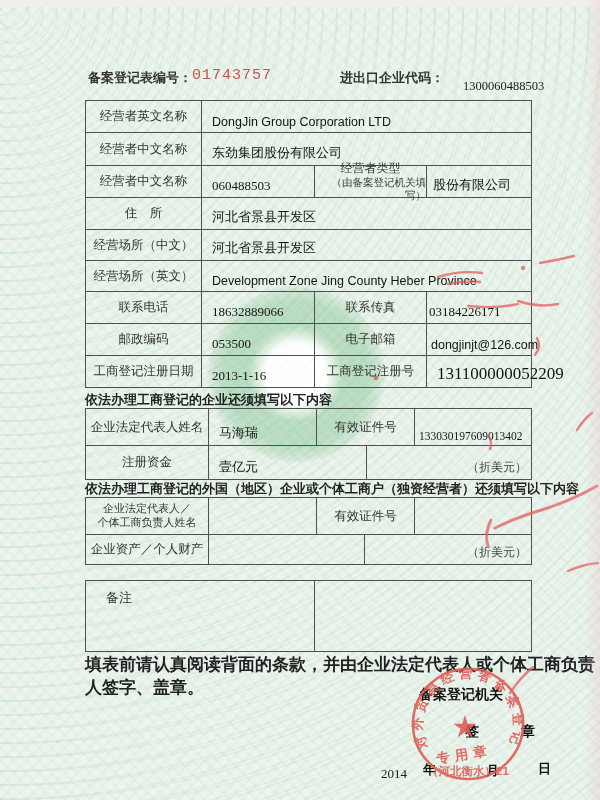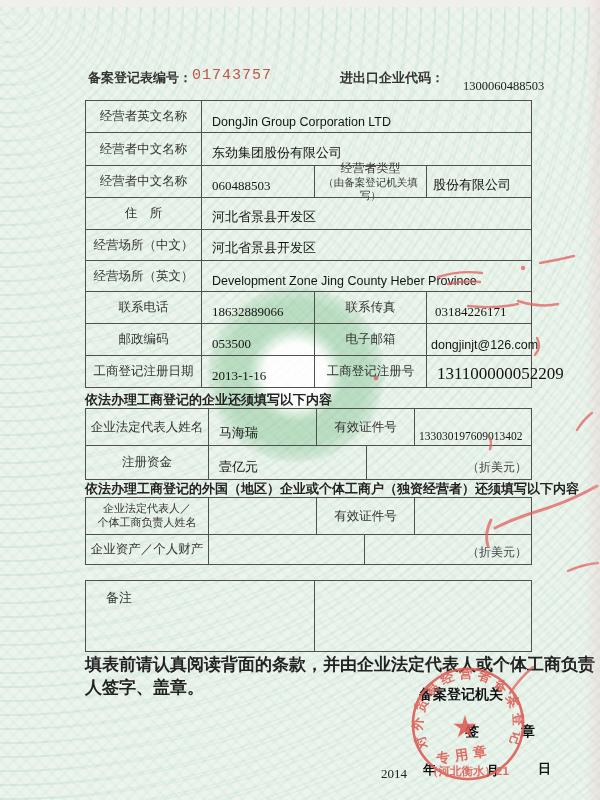--- a/index.html
+++ b/index.html
@@ -29,21 +29,21 @@
   .trow + .trow{border-top:1px solid #4f4f4f;}
   .cell{box-sizing:border-box;border-left:1px solid #4f4f4f;display:flex;align-items:center;overflow:visible;}
   .cell:first-child{border-left:none;}
   .lab{justify-content:center;text-align:center;font-size:12.5px;color:#333;}
   .lab2{flex-direction:column;justify-content:center;line-height:1.25;}
   .val{font-family:"Liberation Serif",serif;font-size:13px;color:#141414;
     align-items:flex-end;padding:0 0 3px 10px;white-space:nowrap;}
   .val-en{font-family:"Liberation Sans",sans-serif;font-size:12.5px;}
   .val-id{font-size:11.5px;padding-left:4px;}
   .val-r{justify-content:flex-end;padding-right:4px;padding-left:8px;}
-  .c115{width:115px;} .c113{width:113px;} .c112{width:112px;} .c105{width:105px;} .c330{width:330px;}
+  .c115{width:115px;} .c113{width:113px;} .c112{width:112px;text-align:right;} .c105{width:105px;} .c330{width:330px;}
   .c122{width:122px;} .c108{width:108px;} .c98{width:98px;} .c117{width:117px;}
   .c158{width:158px;} .c165{width:165px;} .c156{width:156px;} .c167{width:167px;}
   .note-small{font-size:10.5px;color:#3a3a3a;}
   .sec-head{position:absolute;left:85px;font-size:13px;font-weight:bold;color:#222;z-index:2;white-space:nowrap;}
   .remarks{position:absolute;left:85px;top:580px;width:447px;height:72px;border:1px solid #4f4f4f;
     box-sizing:border-box;z-index:1;}
   .remarks .divider{position:absolute;left:228px;top:0;bottom:0;border-left:1px solid #4f4f4f;}
   .remarks .lab-remark{position:absolute;left:20px;top:8px;font-size:13px;color:#333;}
   .foot-note{position:absolute;left:85px;top:653px;font-size:17px;font-weight:bold;color:#222;z-index:2;}
   .authority{position:absolute;left:419px;top:686px;font-size:14px;font-weight:bold;color:#111;z-index:3;}
@@ -96,21 +96,21 @@
       <div class="cell val c330">河北省景县开发区</div>
     </div>
     <div class="trow" style="height:31px;">
       <div class="cell lab c115">经营场所（英文）</div>
       <div class="cell val val-en c330">Development Zone Jing County Heber Province</div>
     </div>
     <div class="trow" style="height:32px;">
       <div class="cell lab c115">联系电话</div>
       <div class="cell val c113">18632889066</div>
       <div class="cell lab c112">联系传真</div>
-      <div class="cell val c105" style="padding-left:8px;">03184226171</div>
+      <div class="cell val c105" style="padding-left:2px;">03184226171</div>
     </div>
     <div class="trow" style="height:32px;">
       <div class="cell lab c115">邮政编码</div>
       <div class="cell val c113">053500</div>
       <div class="cell lab c112">电子邮箱</div>
       <div class="cell val val-en c105" style="padding-left:4px;">dongjinjt@126.com</div>
     </div>
     <div class="trow" style="height:32px;">
       <div class="cell lab c115">工商登记注册日期</div>
       <div class="cell val c113">2013-1-16</div>

